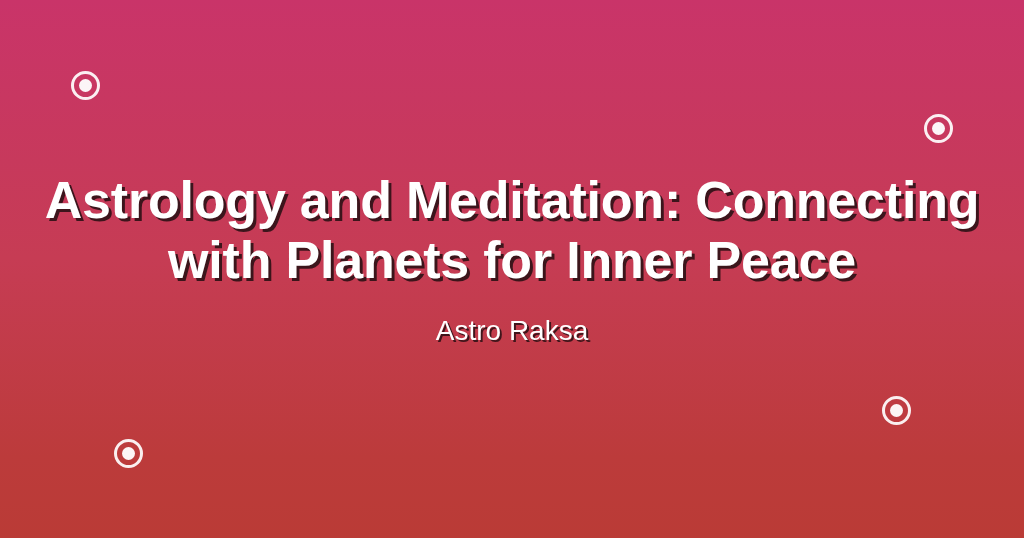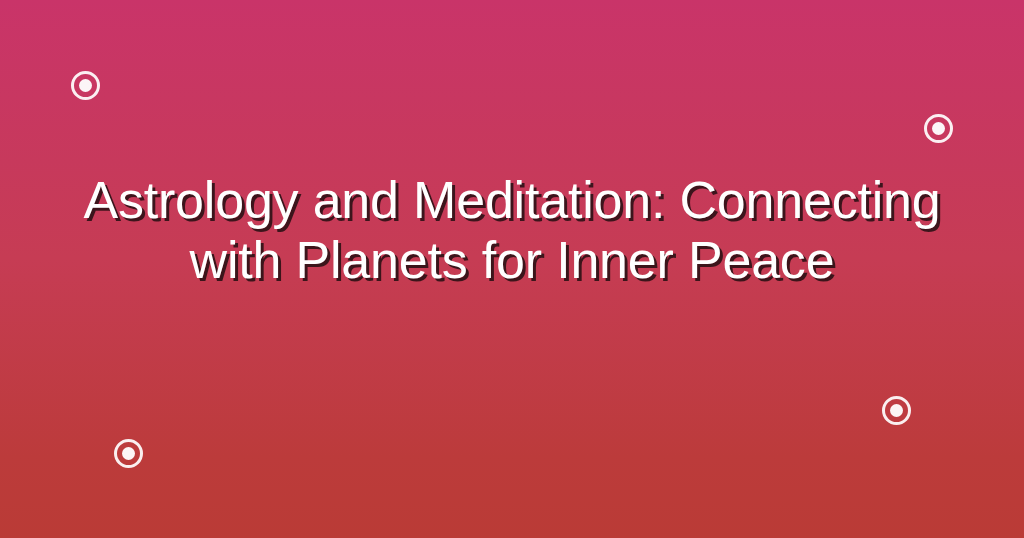--- a/index.html
+++ b/index.html
@@ -52,21 +52,21 @@
   }
 
   .title {
     margin: 0;
     padding: 0 40px;
     width: 100%;
     box-sizing: border-box;
     margin-top: 170px;
     font-size: 52px;
     line-height: 60px;
-    font-weight: 400;
+    font-weight: 700;
     color: #ffffff;
     letter-spacing: -0.2px;
     text-shadow: 3px 3px 0 rgba(20,10,12,0.78);
     white-space: pre-line;
   }
 
   .subtitle {
     margin: 0;
     margin-top: 24px;
     font-size: 28px;
@@ -89,15 +89,16 @@
   </div>
   <div class="deco-dot" style="left: 882px; top: 396px; width: 29px; height: 29px;">
     <div class="core" style="width: 13px; height: 13px;"></div>
   </div>
   <div class="deco-dot" style="left: 114px; top: 439px; width: 29px; height: 29px;">
     <div class="core" style="width: 13px; height: 13px;"></div>
   </div>
 
   <div class="content">
     <h1 class="title">Astrology and Meditation: Connecting with Planets for Inner Peace</h1>
+    <p class="subtitle">Astro Raksa</p>
   </div>
 
 </div>
 
 </body></html>

